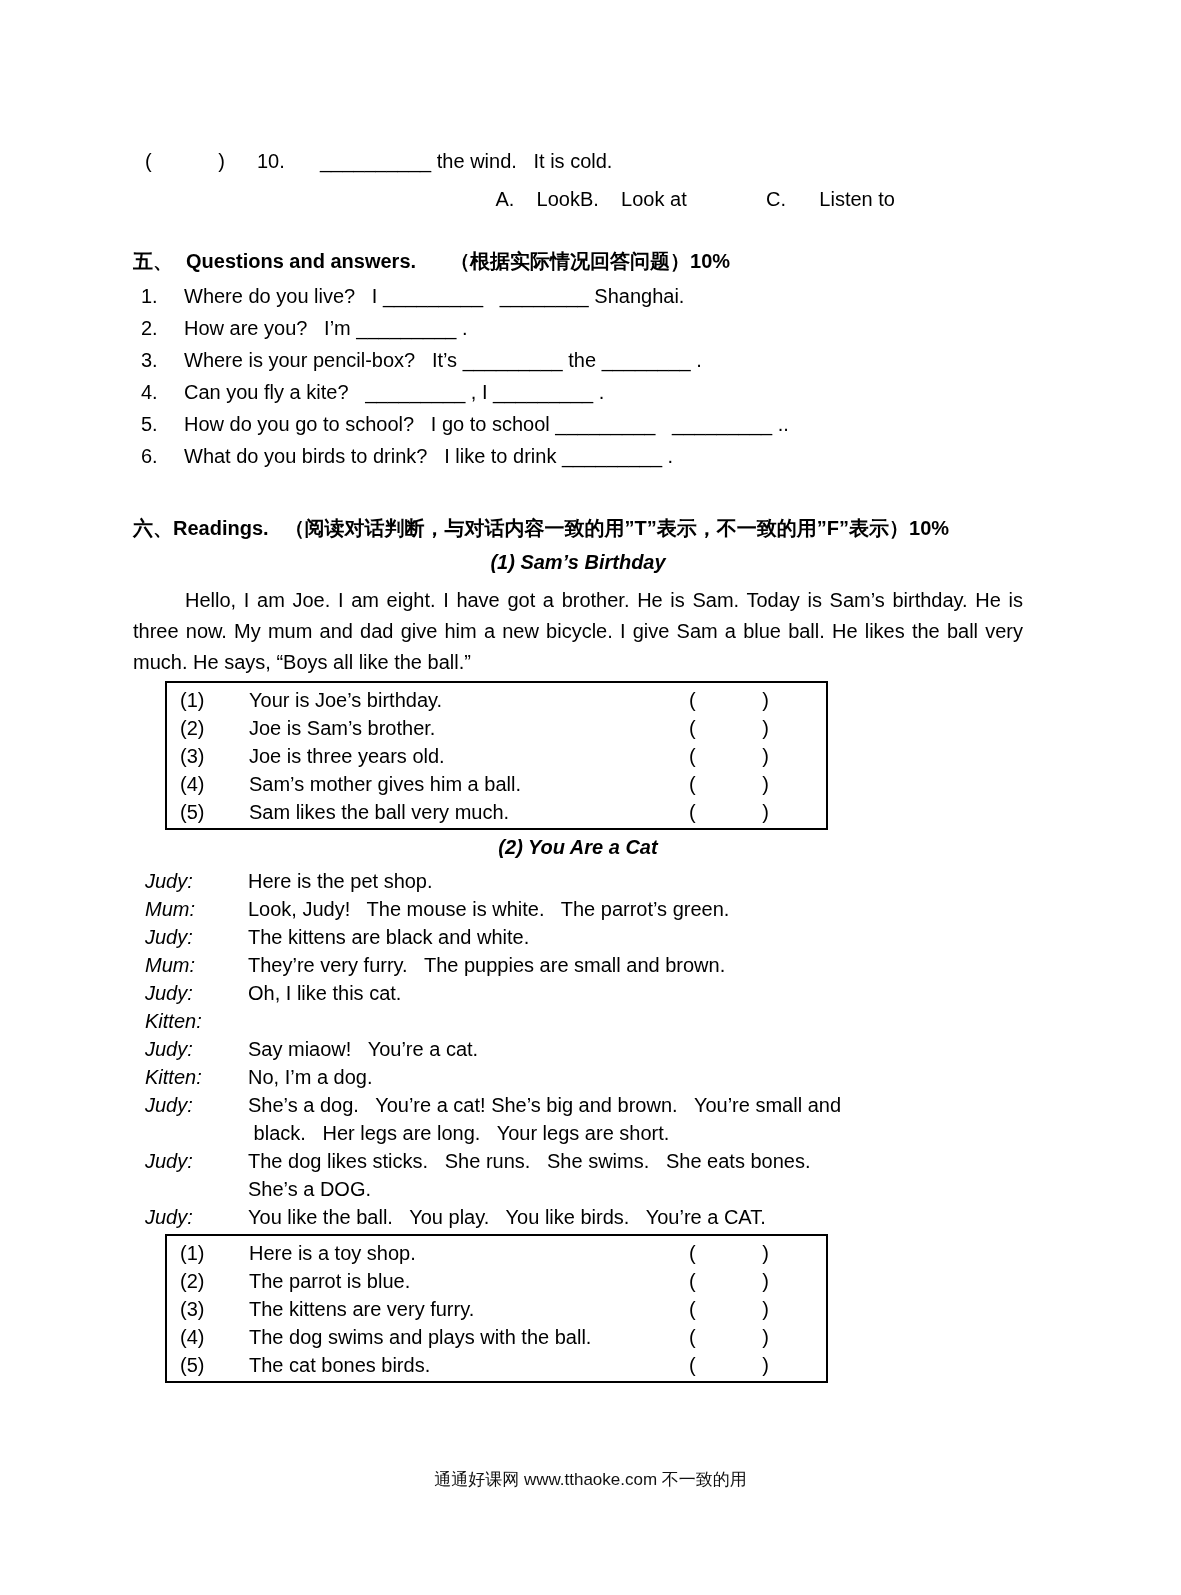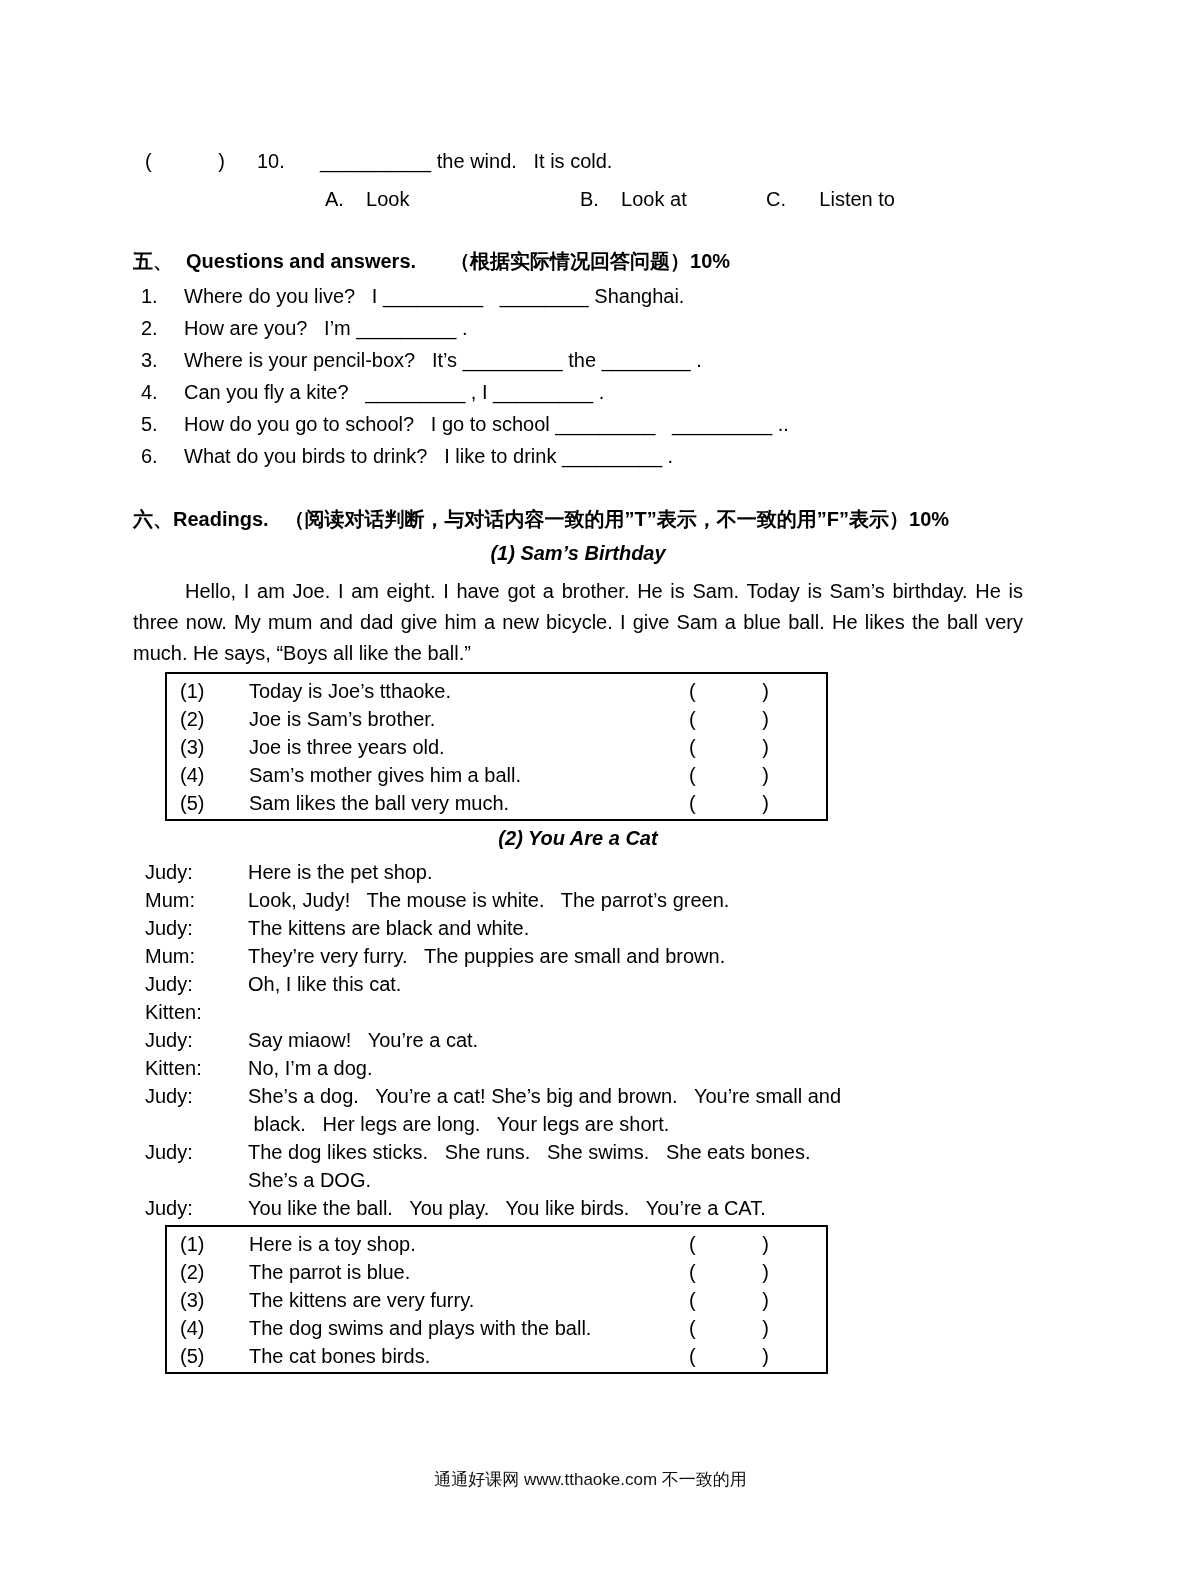--- a/index.html
+++ b/index.html
@@ -12,50 +12,50 @@
   }
   .page { position:relative; width:1181px; height:1595px; padding:146px 158px 0 133px; }
   .pre { white-space:pre-wrap; }
 
   
   .q10 { display:flex; line-height:30px; }
   .q10-paren { width:112px; margin-left:12px; white-space:pre; flex:none; }
   .q10-num { width:63px; flex:none; }
   .q10-options { display:flex; margin-top:8px; padding-left:192px; line-height:30px; }
   .opt { white-space:pre-wrap; }
-  .opt-a { width:255px; flex:none; }
+  .opt-a { width:255px; flex:none;text-align:right; }
   .opt-b { width:186px; flex:none; }
 
   
   .s5-head { display:flex; margin-top:32px; font-weight:bold; line-height:30px; }
   .s5-head .s-num { width:53px; flex:none; }
   .s5-head .s-title { margin-right:34px; }
   .s5-head .s-cn { }
-  .s6-head { margin-top:30px; font-weight:bold; line-height:34px; padding-left:53px; text-indent:-53px; }
+  .s6-head { margin-top:39px; font-weight:bold; line-height:34px; padding-left:53px; text-indent:-53px; }
   .s6-head .s-title { margin-right:16px; }
 
   
   .qa-list { margin-top:4px; }
   .qa-row { display:flex; line-height:32px; }
   .qa-num { width:43px; margin-left:8px; flex:none; }
   .qa-text { flex:1; white-space:pre-wrap; }
 
   
   .r-heading { margin-top:2px; font-weight:bold; text-align:center; line-height:30px; font-size:20px;font-style:italic; }
   .r-para { margin-top:8px; text-indent:52px; text-align:justify; line-height:31px; }
 
   .tf-box { margin-top:3px; margin-left:32px; width:663px; border:2px solid #000; padding:3px 0 2px 0; }
   .tf-row { display:flex; line-height:28px; }
   .tf-num { width:82px; padding-left:13px; flex:none; }
   .tf-text { width:440px; flex:none; }
   .tf-paren { white-space:pre; }
 
   .dialogue { margin-top:5px; }
   .d-row { display:flex; line-height:28px; }
-  .d-speaker { width:103px; margin-left:12px; flex:none; }
+  .d-speaker { width:103px; margin-left:12px; flex:none;font-style:italic; }
   .d-text { flex:1; white-space:pre-wrap; }
 
   .footer { position:absolute; left:0; top:1468px; width:1181px; text-align:center; font-size:17px; color:#111; }
 </style>
 </head>
 <body>
 
 <div class="page">
 
   <div class="q10">
@@ -106,21 +106,21 @@
   <div class="s6-head">
     <span>六、</span><span class="s-title">Readings.</span><span>（阅读对话判断，与对话内容一致的用”T”表示，不一致的用”F”表示）10%</span>
   </div>
 
   <div class="r-heading">(1) Sam’s Birthday</div>
   <div class="r-para">Hello, I am Joe.  I am eight.  I have got a brother.  He is Sam.  Today is Sam’s birthday.  He is three now.  My mum and dad give him a new bicycle.  I give Sam a blue ball.  He likes the ball very much.  He says, “Boys all like the ball.”</div>
 
   <div class="tf-box">
     <div class="tf-row">
       <span class="tf-num">(1)</span>
-      <span class="tf-text">Today is Joe’s tthaoke.</span>
+      <span class="tf-text">Your is Joe’s birthday.</span>
       <span class="tf-paren">(            )</span>
     </div>
     <div class="tf-row">
       <span class="tf-num">(2)</span>
       <span class="tf-text">Joe is Sam’s brother.</span>
       <span class="tf-paren">(            )</span>
     </div>
     <div class="tf-row">
       <span class="tf-num">(3)</span>
       <span class="tf-text">Joe is three years old.</span>

